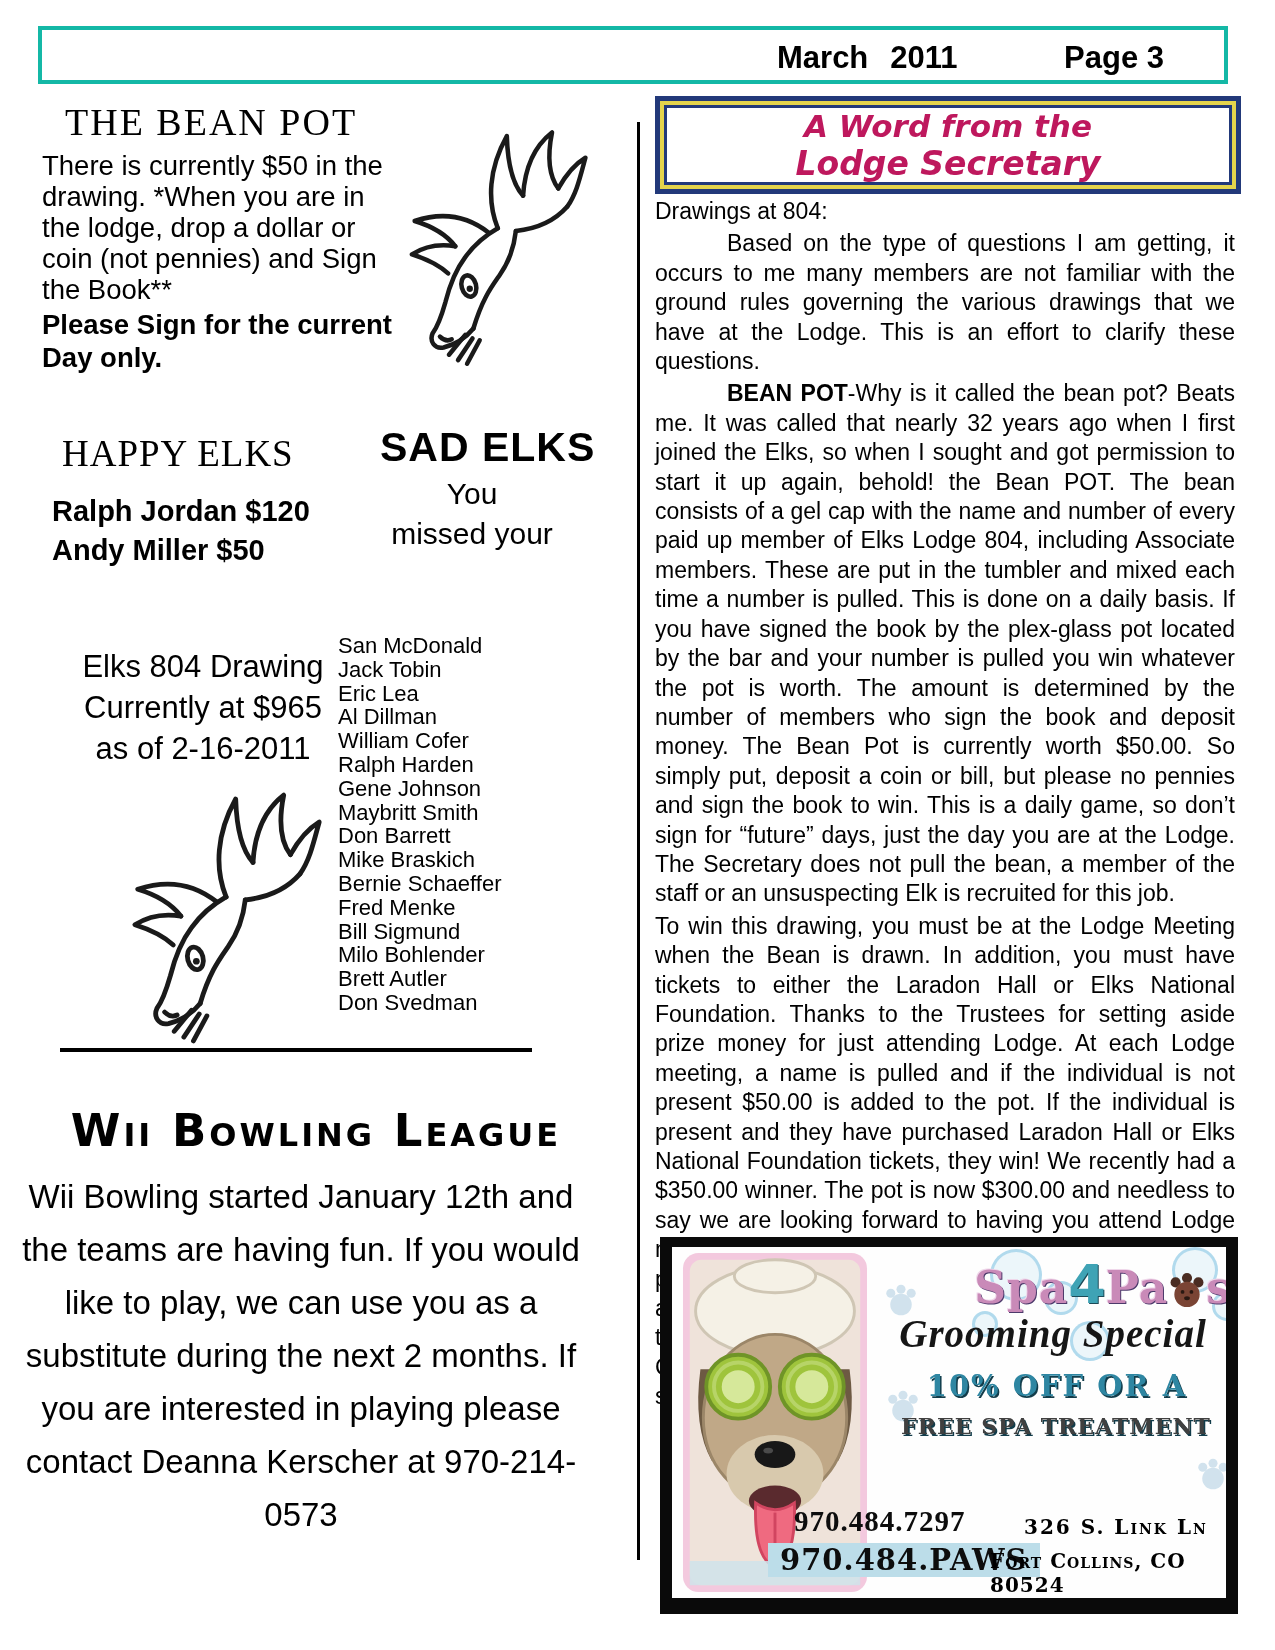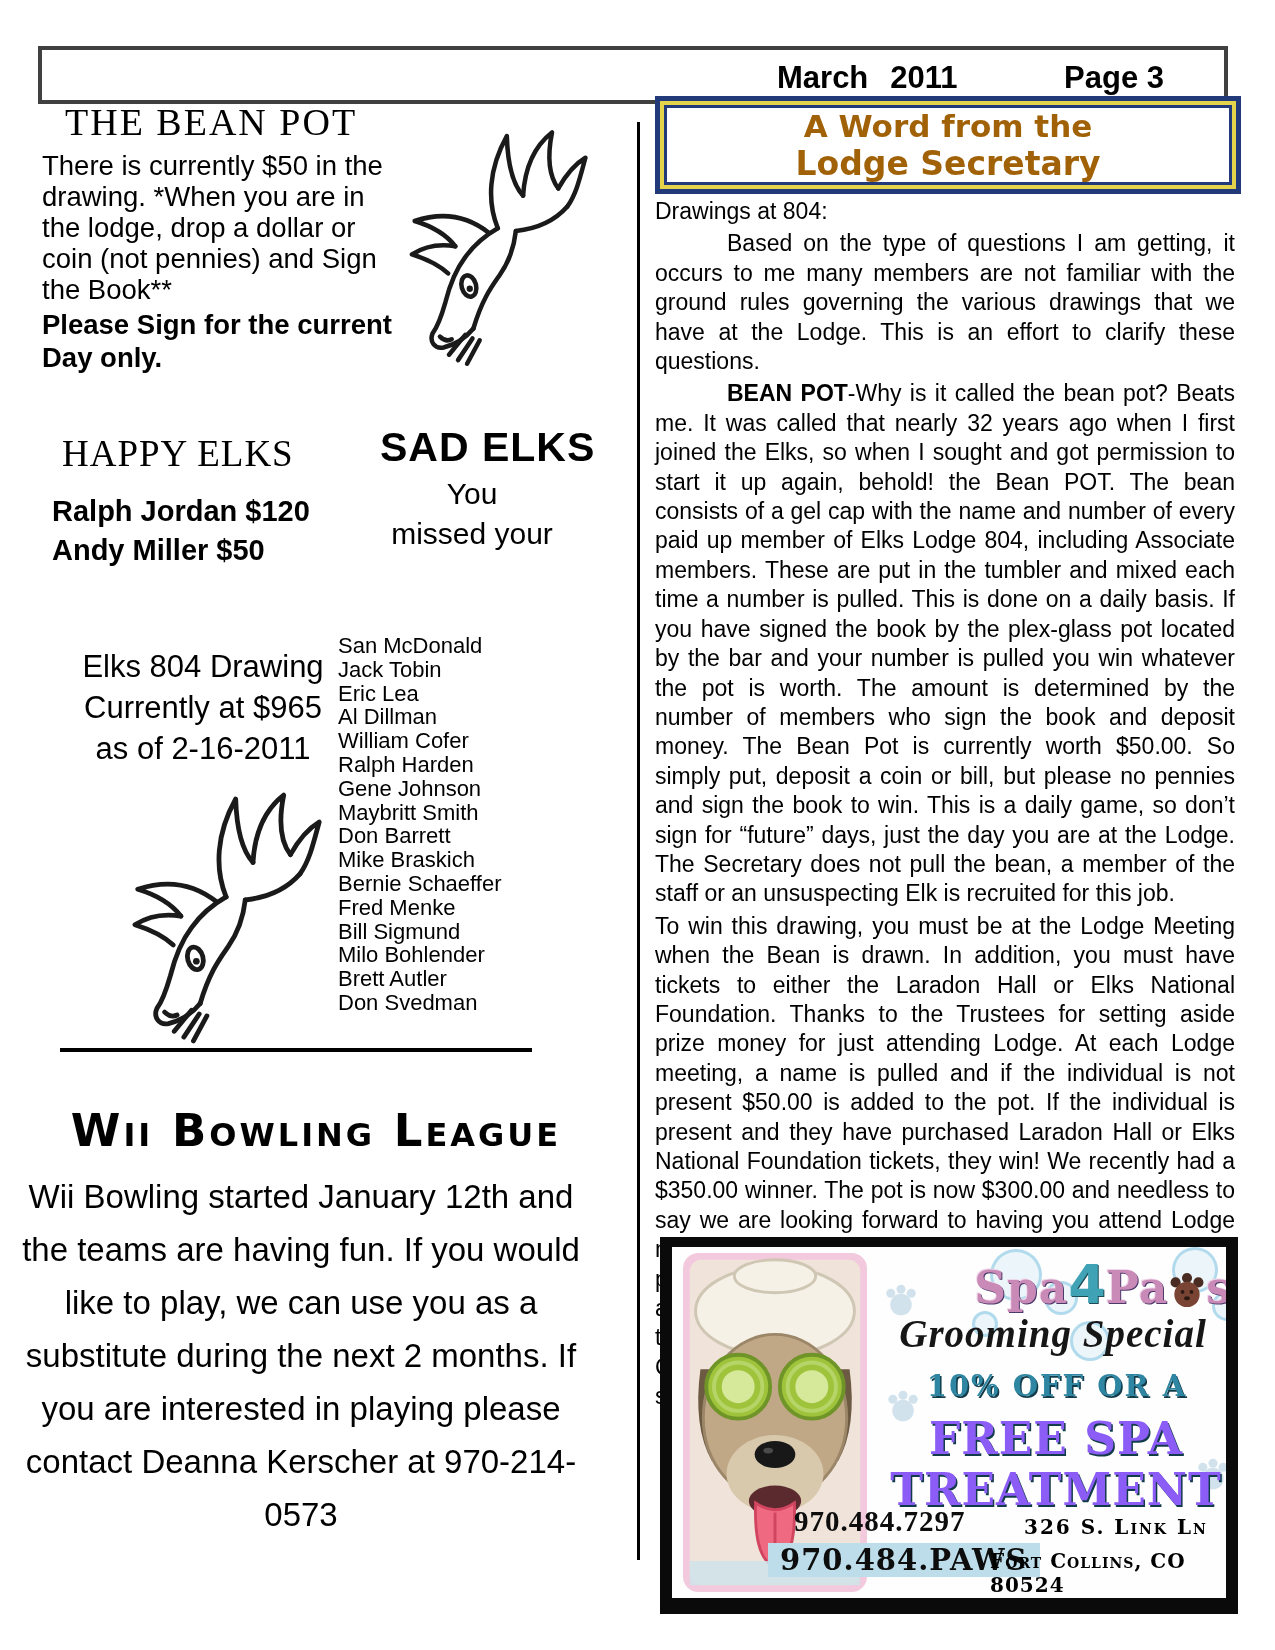--- a/index.html
+++ b/index.html
@@ -4,22 +4,22 @@
 <style>
   html,body { margin:0; padding:0; background:#888; }
   .page {
     position:relative; width:1275px; height:1650px; margin:0 auto;
     background:#ffffff; color:#000;
     font-family:"Liberation Sans", sans-serif;
     overflow:hidden;
   }
   
   .header-box {
-    position:absolute; left:38px; top:46px; width:1190px; height:58px;
-    border:4px solid #404040; box-sizing:border-box; background:#fff;
+    position:absolute; left:38px; top:26px; width:1190px; height:58px;
+    border:4px solid #14b8a6; box-sizing:border-box; background:#fff;
   }
   .header-date { position:absolute; left:735px; top:10px; font-size:31px; font-weight:bold; }
   .header-date .yr { margin-left:22px; }
   .header-page { position:absolute; right:60px; top:10px; font-size:31px; font-weight:bold; }
 
   
   .col-divider { position:absolute; left:637px; top:122px; width:3px; height:1438px; background:#000; }
 
   
   .bp-title { position:absolute; left:65px; top:100px; font-family:"Liberation Serif", serif; font-size:38px; letter-spacing:2px; }
@@ -46,21 +46,21 @@
   
   .sec-box {
     position:absolute; left:655px; top:96px; width:586px; height:98px; box-sizing:border-box;
     border:5px solid #22397a; background:#e4d44c; padding:4px;
   }
   .sec-box-inner {
     width:100%; height:100%; box-sizing:border-box;
     border:3px solid #22397a; background:#fff;
     display:flex; flex-direction:column; justify-content:center; align-items:center;
   }
-  .sec-line { color:#a16207; font-weight:bold; font-family:"DejaVu Sans", sans-serif; }
+  .sec-line { color:#be185d; font-style:italic; font-weight:bold; font-family:"DejaVu Sans", sans-serif; }
   .sec-line1 { font-size:31px; }
   .sec-line2 { font-size:33px; }
 
   .article { position:absolute; left:652px; top:194px; width:586px; font-size:23px; line-height:29.4px; text-align:justify; }
   .article p { margin:3px; }
   .article .indent { text-indent:72px; }
   .article .bold { font-weight:bold; }
 
   
   .ad { position:absolute; left:660px; top:1237px; width:578px; height:377px; background:#0a0a0a; }
@@ -75,21 +75,21 @@
   .brand-4 { font-family:"DejaVu Sans", sans-serif; font-weight:bold; font-size:54px; color:#3fa3b5;
       text-shadow:1px 1px 0 #1c4a57; }
   .brand-paw { width:38px; height:38px; vertical-align:-6px; }
 
   .ad-script { position:absolute; left:192px; top:64px; width:378px; text-align:center;
     font-family:"Liberation Serif", serif; font-style:italic; font-weight:bold; font-size:39px; color:#161616; letter-spacing:1px; }
   .ad-offer1 { position:absolute; left:205px; top:122px; width:360px; text-align:center;
     font-family:"DejaVu Serif", serif; font-weight:bold; font-size:29px; color:#2e86a2;
     text-shadow:1.5px 1.5px 0 #123c4a; letter-spacing:2px; }
   .ad-offer2 { position:absolute; left:196px; top:166px; width:376px; text-align:center;
-    font-family:"DejaVu Serif", serif; font-weight:bold; font-size:44px; color:#8b5cf6;
+    font-family:"DejaVu Serif", serif; font-weight:bold; font-size:22px; color:#404040;
     text-shadow:1.5px 1.5px 0 #123c4a; font-variant:small-caps; letter-spacing:1px; }
   .ad-phone1 { position:absolute; left:122px; top:258px; font-family:Liberation Serif, serif; font-weight:bold; font-size:29px; color:#0d0d0d; letter-spacing:1px; }
   .ad-phone2 { position:absolute; left:96px; top:296px; font-family:"DejaVu Serif", serif; font-weight:bold; font-size:29px; color:#0d0d0d; letter-spacing:1px;
     background:#bcdde9; padding:0 12px; }
   .ad-addr1 { position:absolute; left:352px; top:268px; font-family:"DejaVu Serif", serif; font-weight:bold; font-size:20px; font-variant:small-caps; letter-spacing:2px; }
   .ad-addr2 { position:absolute; left:318px; top:302px; font-family:"DejaVu Serif", serif; font-weight:bold; font-size:20px; font-variant:small-caps; letter-spacing:1px; }
 </style>
 </head>
 <body>
 

